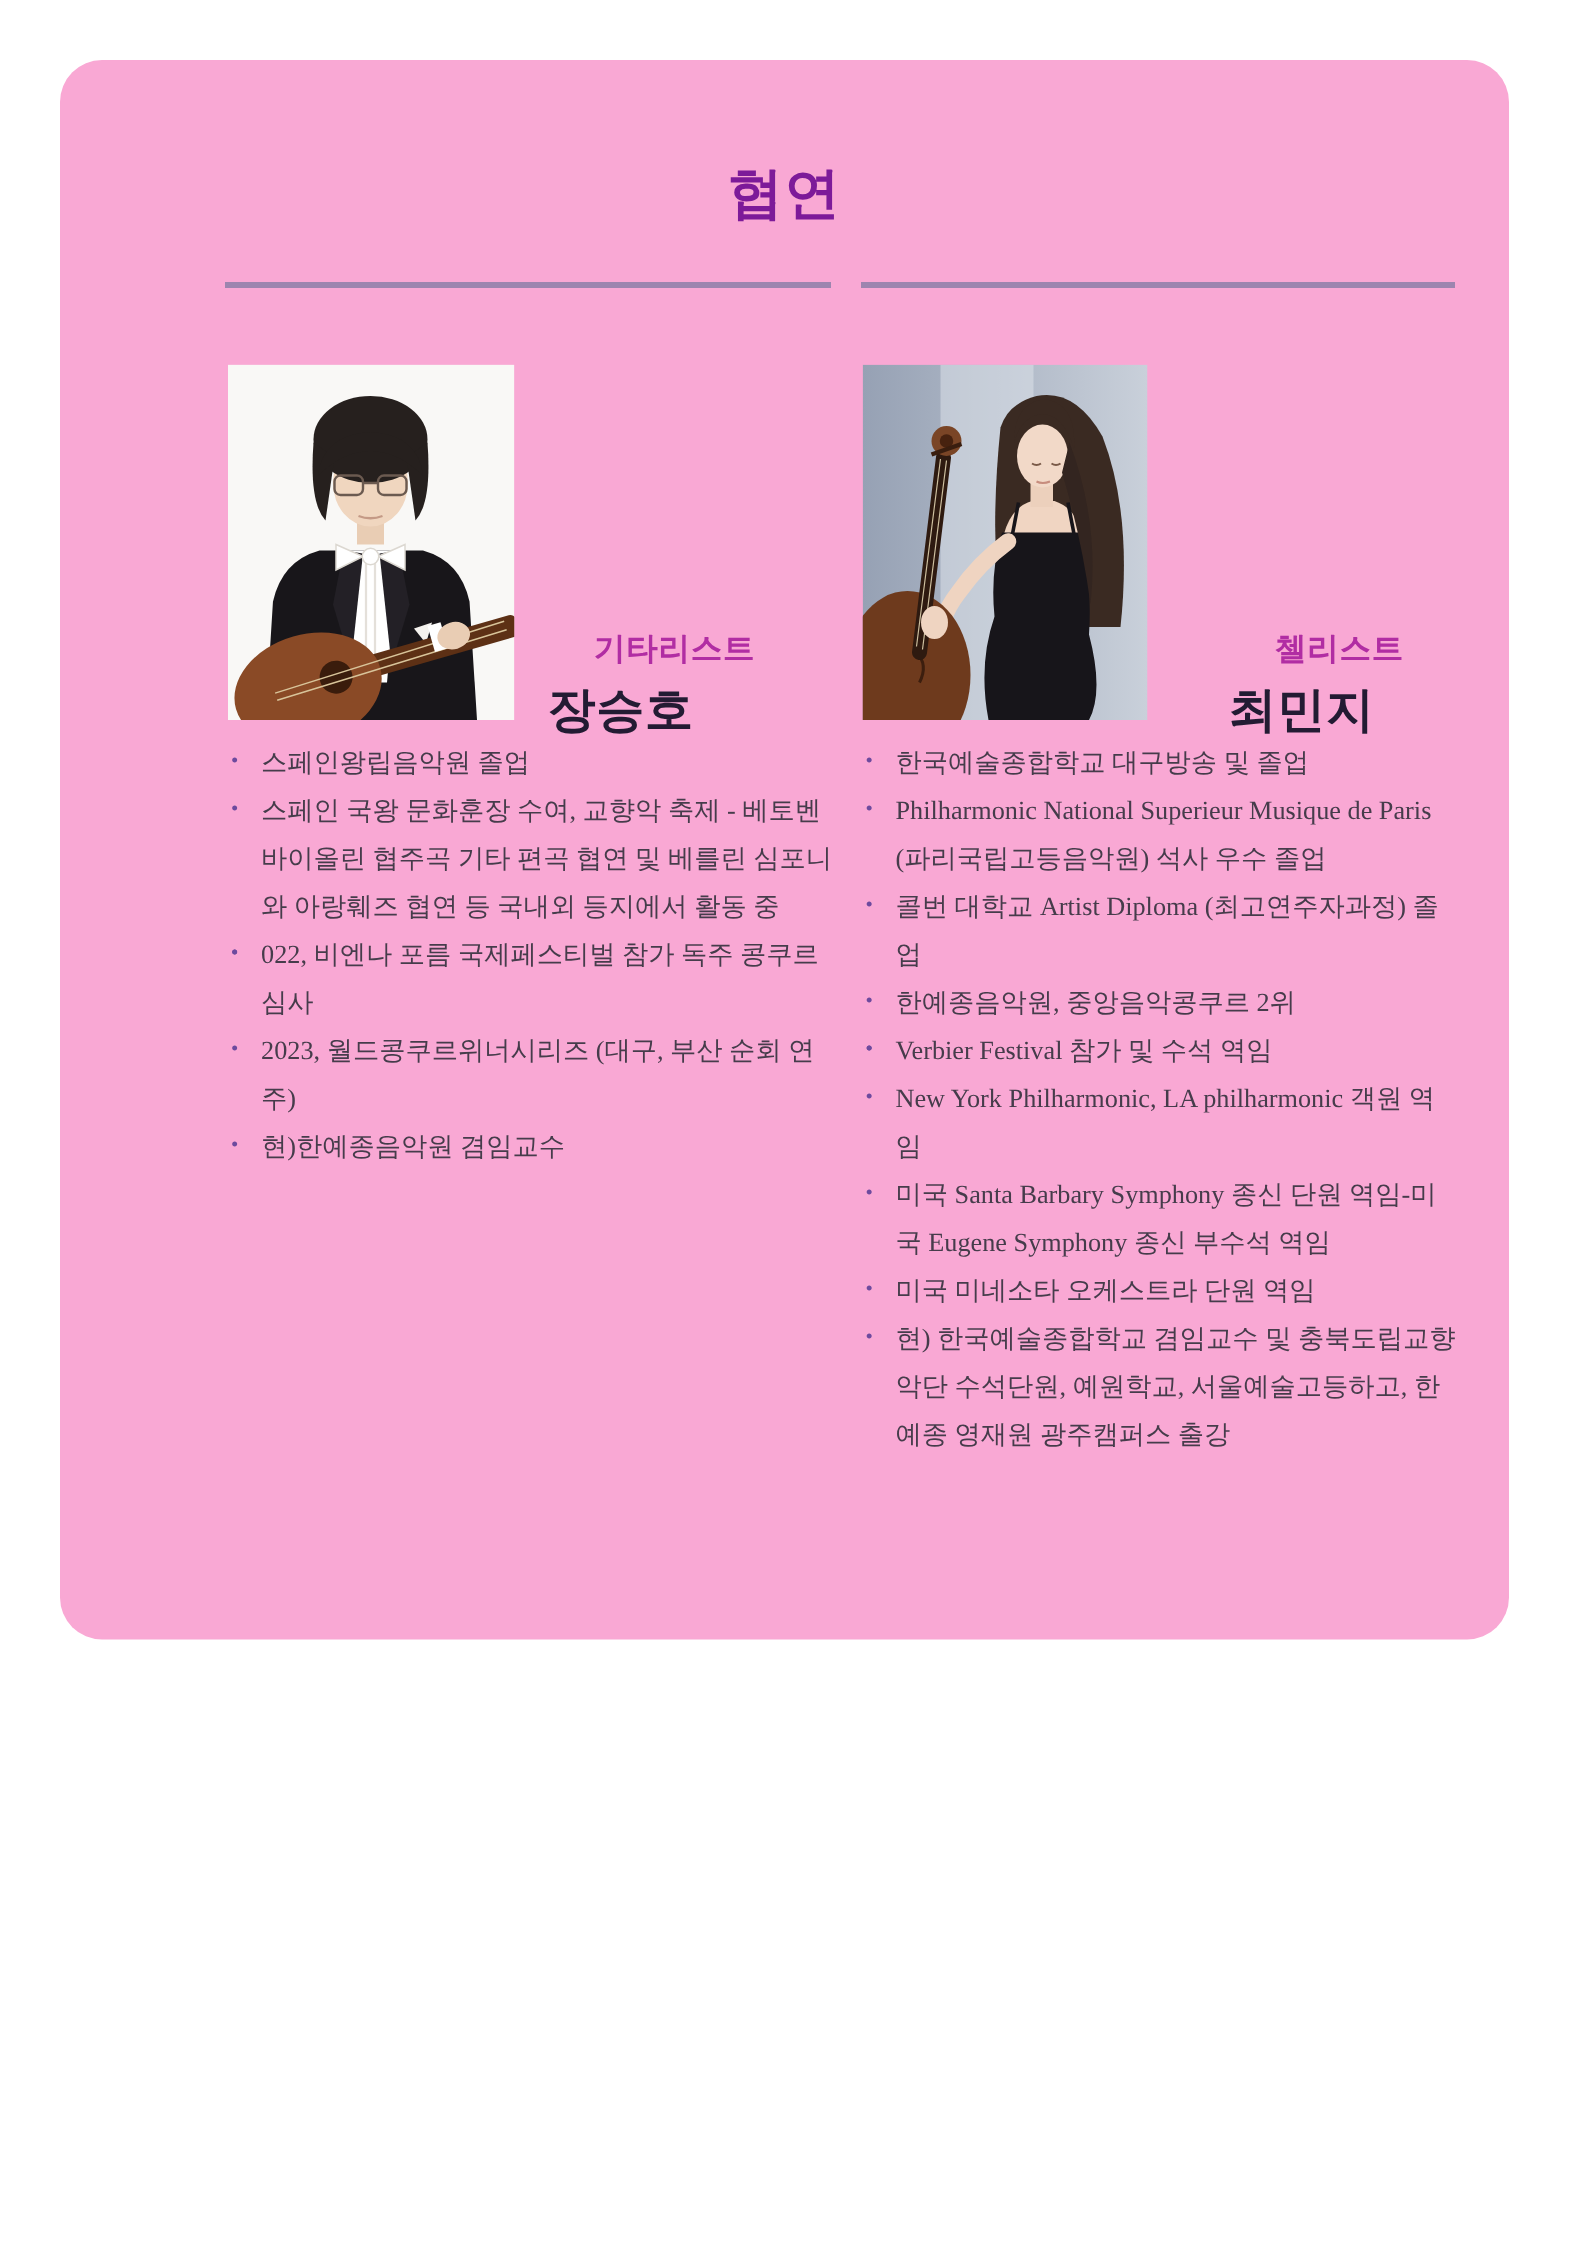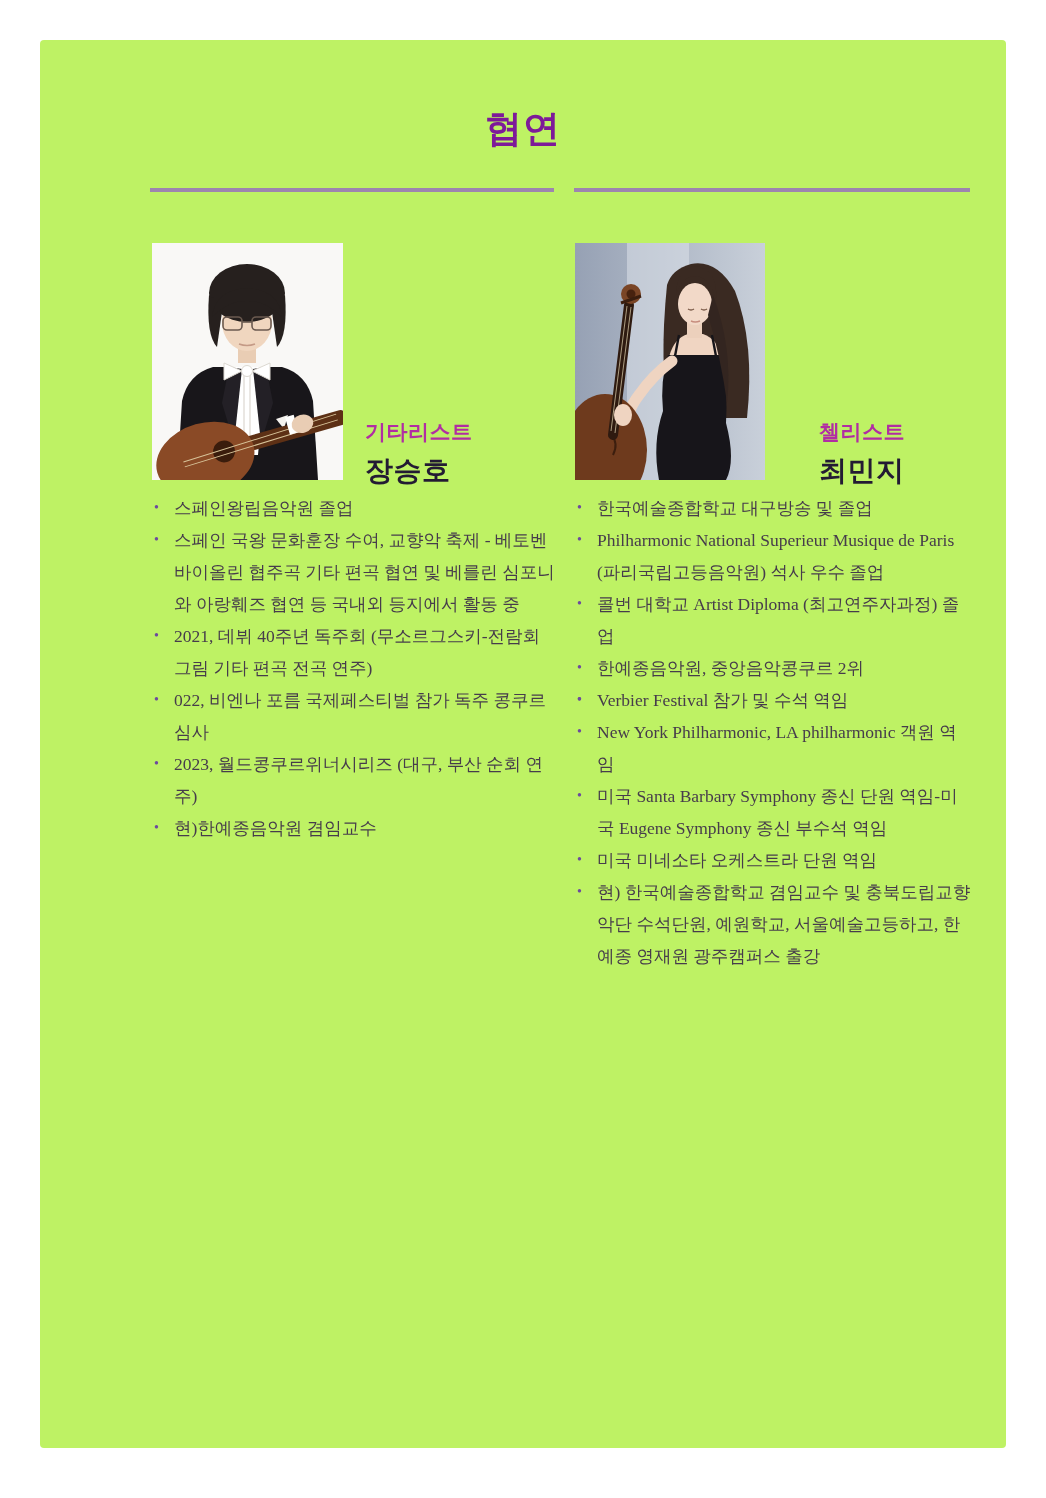--- a/index.html
+++ b/index.html
@@ -8,23 +8,23 @@
     background: #ffffff;
     width: 1046px;
     height: 1498px;
     overflow: hidden;
     font-family: "Liberation Sans", "DejaVu Sans", sans-serif;
   }
   .page { position: relative; width: 1046px; height: 1498px; }
   .card {
     position: absolute;
     left: 40px; top: 40px;
-    width: 966px; height: 1408px;
-    background: #bef264;
-    border-radius: 4px;
+    width: 966px; height: 1053px;
+    background: #f9a8d4;
+    border-radius: 28px;
   }
   .title {
     position: absolute;
     top: 64px; left: 0;
     width: 100%;
     margin: 0;
     text-align: center;
     font-size: 37px;
     font-weight: 800;
     color: #7d1a99;
@@ -45,24 +45,25 @@
   .photo svg { display: block; }
 
   .label-block { position: absolute; top: 378px; }
   .label-left  { left: 325px; }
   .label-right { left: 779px; }
   .role {
     font-size: 21px;
     font-weight: 800;
     color: #b12da3;
     letter-spacing: 0.5px;
+    margin-left: 31px;
   }
   .name {
     margin-top: 6px;
-    font-size: 28px;
+    font-size: 32px;
     font-weight: 800;
     color: #231b33;
     letter-spacing: 0.5px;
   }
 
   .bio {
     position: absolute;
     top: 452px;
     margin: 0; padding: 0;
     list-style: none;
@@ -186,21 +187,21 @@
     </div>
 
     <div class="label-block label-right">
       <div class="role">첼리스트</div>
       <div class="name">최민지</div>
     </div>
 
     <ul class="bio bio-left">
       <li><span class="bullet">•</span><span>스페인왕립음악원 졸업</span></li>
       <li><span class="bullet">•</span><span>스페인 국왕 문화훈장 수여, 교향악 축제 - 베토벤 바이올린 협주곡 기타 편곡 협연 및 베를린 심포니와 아랑훼즈 협연 등 국내외 등지에서 활동 중</span></li>
-      <li><span class="bullet">•</span><span>2021, 데뷔 40주년 독주회 (무소르그스키-전람회 그림 기타 편곡 전곡 연주)</span></li>
+      <li><span class="bullet">•</span></li>
       <li><span class="bullet">•</span><span>022, 비엔나 포름 국제페스티벌 참가 독주 콩쿠르 심사</span></li>
       <li><span class="bullet">•</span><span>2023, 월드콩쿠르위너시리즈 (대구, 부산 순회 연주)</span></li>
       <li><span class="bullet">•</span><span>현)한예종음악원 겸임교수</span></li>
     </ul>
 
     <ul class="bio bio-right">
       <li><span class="bullet">•</span><span>한국예술종합학교 대구방송 및 졸업</span></li>
       <li><span class="bullet">•</span><span>Philharmonic National Superieur Musique de Paris (파리국립고등음악원) 석사 우수 졸업</span></li>
       <li><span class="bullet">•</span><span>콜번 대학교 Artist Diploma (최고연주자과정) 졸업</span></li>
       <li><span class="bullet">•</span><span>한예종음악원, 중앙음악콩쿠르 2위</span></li>

